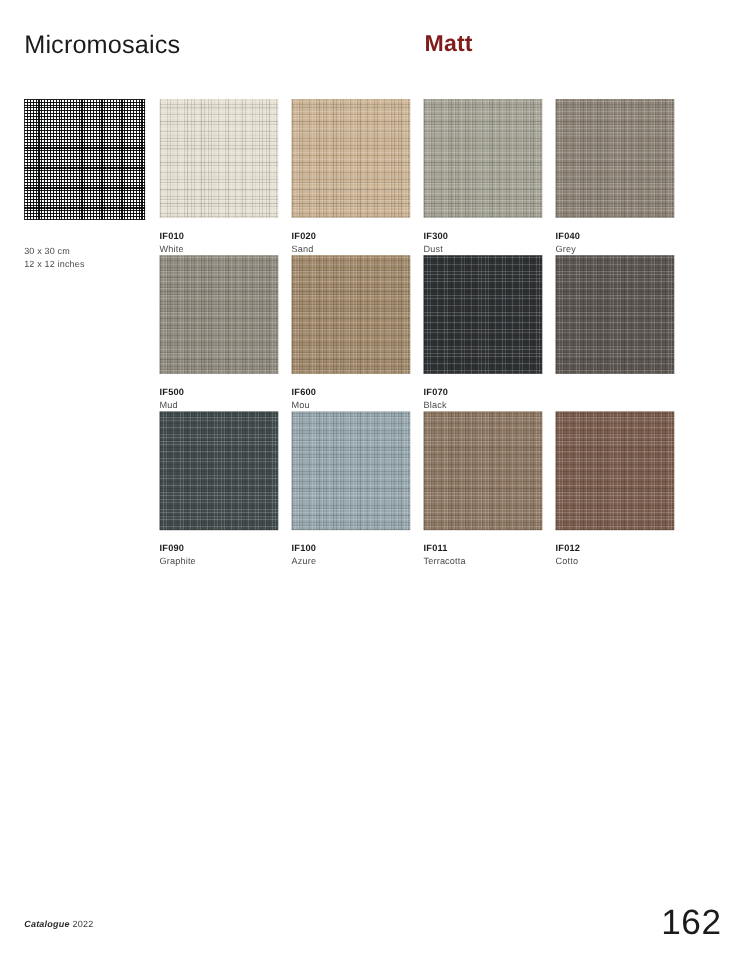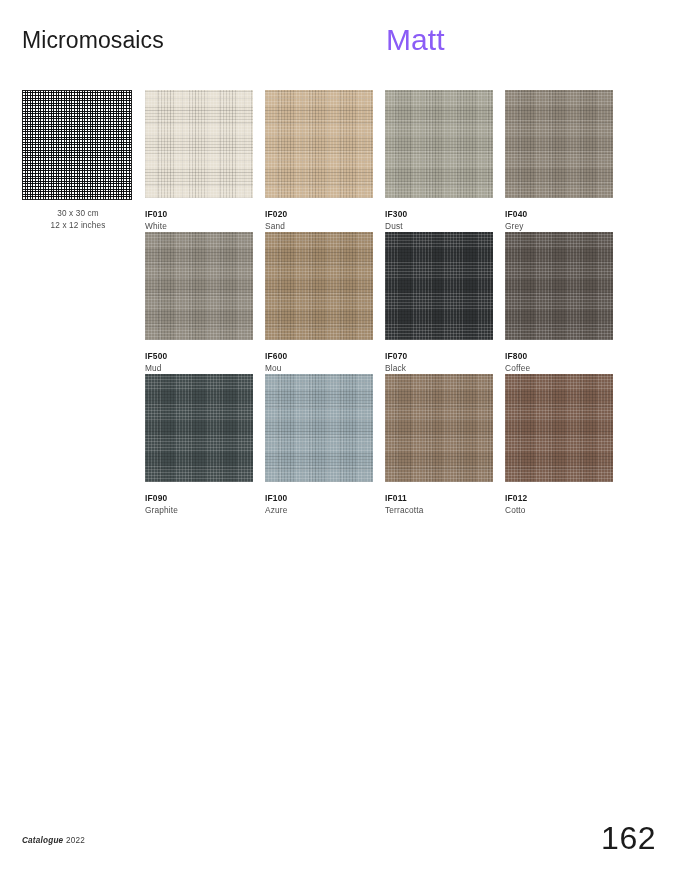--- a/index.html
+++ b/index.html
@@ -40,24 +40,24 @@
     font-weight: 400;
     letter-spacing: 0.1px;
     color: #1b1b1b;
     white-space: nowrap;
     line-height: 28px;
   }
   .heading-sub {
     position: absolute;
     left: 364px;
     top: 0;
-    font-size: 30px;
-    font-weight: 400;
+    font-size: 21px;
+    font-weight: 700;
     letter-spacing: 0.1px;
-    color: #8b5cf6;
+    color: #7f1d1d;
     white-space: nowrap;
     line-height: 28px;
   }
 
   
   .format-block {
     position: absolute;
     left: 22px;
     top: 90px;
     width: 112px;
@@ -70,26 +70,25 @@
       repeating-linear-gradient(0deg,
         #16181a 0px, #16181a 1px,
         #ffffff 1px, #ffffff 2.6px),
       repeating-linear-gradient(90deg,
         #16181a 0px, #16181a 1px,
         #ffffff 1px, #ffffff 2.6px);
     background-blend-mode: multiply;
     box-shadow: inset 0 0 0 0.5px #2a2a2a;
   }
   .format-caption {
-    margin-top: 8px;
+    margin-top: 23px;
     font-size: 8.2px;
     line-height: 11.5px;
     color: #4b4b4b;
     letter-spacing: 0.15px;
-    text-align: center;
   }
   .format-caption div { white-space: nowrap; }
 
   
   .swatch-grid {
     position: absolute;
     left: 145px;
     top: 90px;
     width: 492px;
   }
@@ -253,24 +252,20 @@
       </div>
       <div class="swatch-cell" data-col="2">
         <div class="swatch-tile" style="background-color: rgb(47, 50, 52);"></div>
         <div class="swatch-labels">
           <div class="swatch-code">IF070</div>
           <div class="swatch-name">Black</div>
         </div>
       </div>
       <div class="swatch-cell" data-col="3">
         <div class="swatch-tile" style="background-color: rgb(93, 86, 80);"></div>
-        <div class="swatch-labels">
-          <div class="swatch-code">IF800</div>
-          <div class="swatch-name">Coffee</div>
-        </div>
       </div>
     </div>
 
     <div class="swatch-row">
       <div class="swatch-cell" data-col="0">
         <div class="swatch-tile" style="background-color: rgb(66, 76, 77);"></div>
         <div class="swatch-labels">
           <div class="swatch-code">IF090</div>
           <div class="swatch-name">Graphite</div>
         </div>

